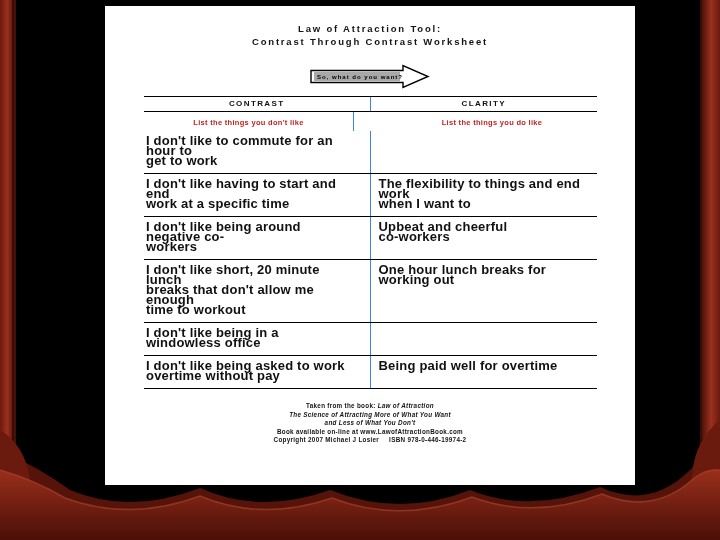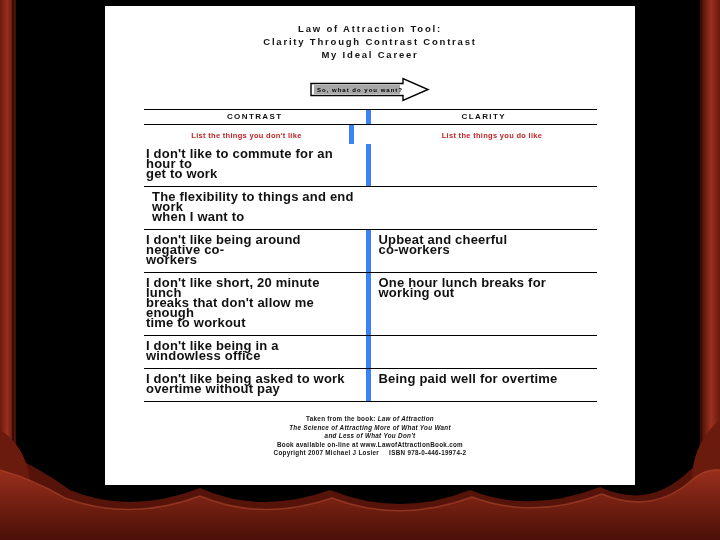--- a/index.html
+++ b/index.html
@@ -16,21 +16,21 @@
   .ws-table{margin:6px 38px 0 39px;border-top:1.5px solid #000;}
   .thead{display:grid;grid-template-columns:1fr 1fr;border-bottom:1.5px solid #000;}
   .th{text-align:center;font-weight:bold;font-size:8px;letter-spacing:1.4px;padding:2px 0 3px;}
   .subhead{display:grid;grid-template-columns:1fr 1fr;gap:33px;}
   .sh{text-align:center;font-weight:bold;font-size:7.5px;letter-spacing:.3px;
       color:#c42222;padding:6px 0 4px;}
   .row{display:grid;grid-template-columns:1fr 1fr;border-bottom:1px solid #000;}
   .cell{font-size:13px;font-weight:bold;line-height:10px;letter-spacing:.2px;
         white-space:pre-line;padding:5px 6px 7px 8px;}
   .cell.left{padding:5px 14px 7px 2px;}
-  .vline{border-right:5px solid #3b82f6;}
+  .vline{border-right:1px solid #3b82f6;}
 
   .footer{margin-top:13px;text-align:center;font-size:6.3px;font-weight:bold;
           line-height:8.5px;letter-spacing:.3px;color:#141414;}
   .italic{font-style:italic;}
   .isbn{margin-left:10px;}
 </style>
 </head>
 <body>
 
 <div class="slide">
@@ -65,22 +65,21 @@
     <path d="M720,540 V420 Q695,440 692,475 Q685,512 660,524 L660,540 Z" fill="#6b1a0e"></path>
 
     <path d="M0,540 V470 Q35,480 65,498 Q130,522 200,496 Q262,522 332,498 Q400,524 472,497 Q534,520 602,494 Q652,515 692,480 Q706,468 720,470 V540 Z" fill="url(#swagG)"></path>
     <path d="M0,470 Q35,480 65,498 Q130,522 200,496 Q262,522 332,498 Q400,524 472,497 Q534,520 602,494 Q652,515 692,480 Q706,468 720,470" fill="none" stroke="#b44a2f" stroke-width="1.5" opacity="0.55"></path>
   </svg>
 
   <div class="page">
 
     <div class="title">
       <div>Law of Attraction Tool:</div>
-      <div>Clarity Through Contrast Contrast</div>
-      <div>My Ideal Career</div>
+      <div>Contrast Through Contrast Worksheet</div>
     </div>
 
     <div class="arrow-wrap">
       <svg width="122" height="27" viewBox="0 0 122 27" aria-hidden="true">
         <path d="M2,7.5 L94,7.5 L94,2.5 L119,13.5 L94,24.5 L94,19.5 L2,19.5 Z" fill="#ffffff" stroke="#000000" stroke-width="1.4"></path>
         <rect x="5" y="9" width="86" height="9" fill="#a8a8a8"></rect>
         <text x="8" y="16" font-size="6" letter-spacing="1" font-weight="bold" fill="#000000">So, what do you want?</text>
       </svg>
     </div>
 
@@ -92,20 +91,22 @@
       <div class="subhead">
         <div class="sh vline">List the things you don't like</div>
         <div class="sh">List the things you do like</div>
       </div>
 
       <div class="row">
         <div class="cell left vline">I don't like to commute for an hour to
 get to work</div>
       </div>
       <div class="row">
+        <div class="cell left vline">I don't like having to start and end
+work at a specific time</div>
         <div class="cell right">The flexibility to things and end work
 when I want to</div>
       </div>
       <div class="row">
         <div class="cell left vline">I don't like being around negative co-
 workers</div>
         <div class="cell right">Upbeat and cheerful
 co-workers</div>
       </div>
       <div class="row">

